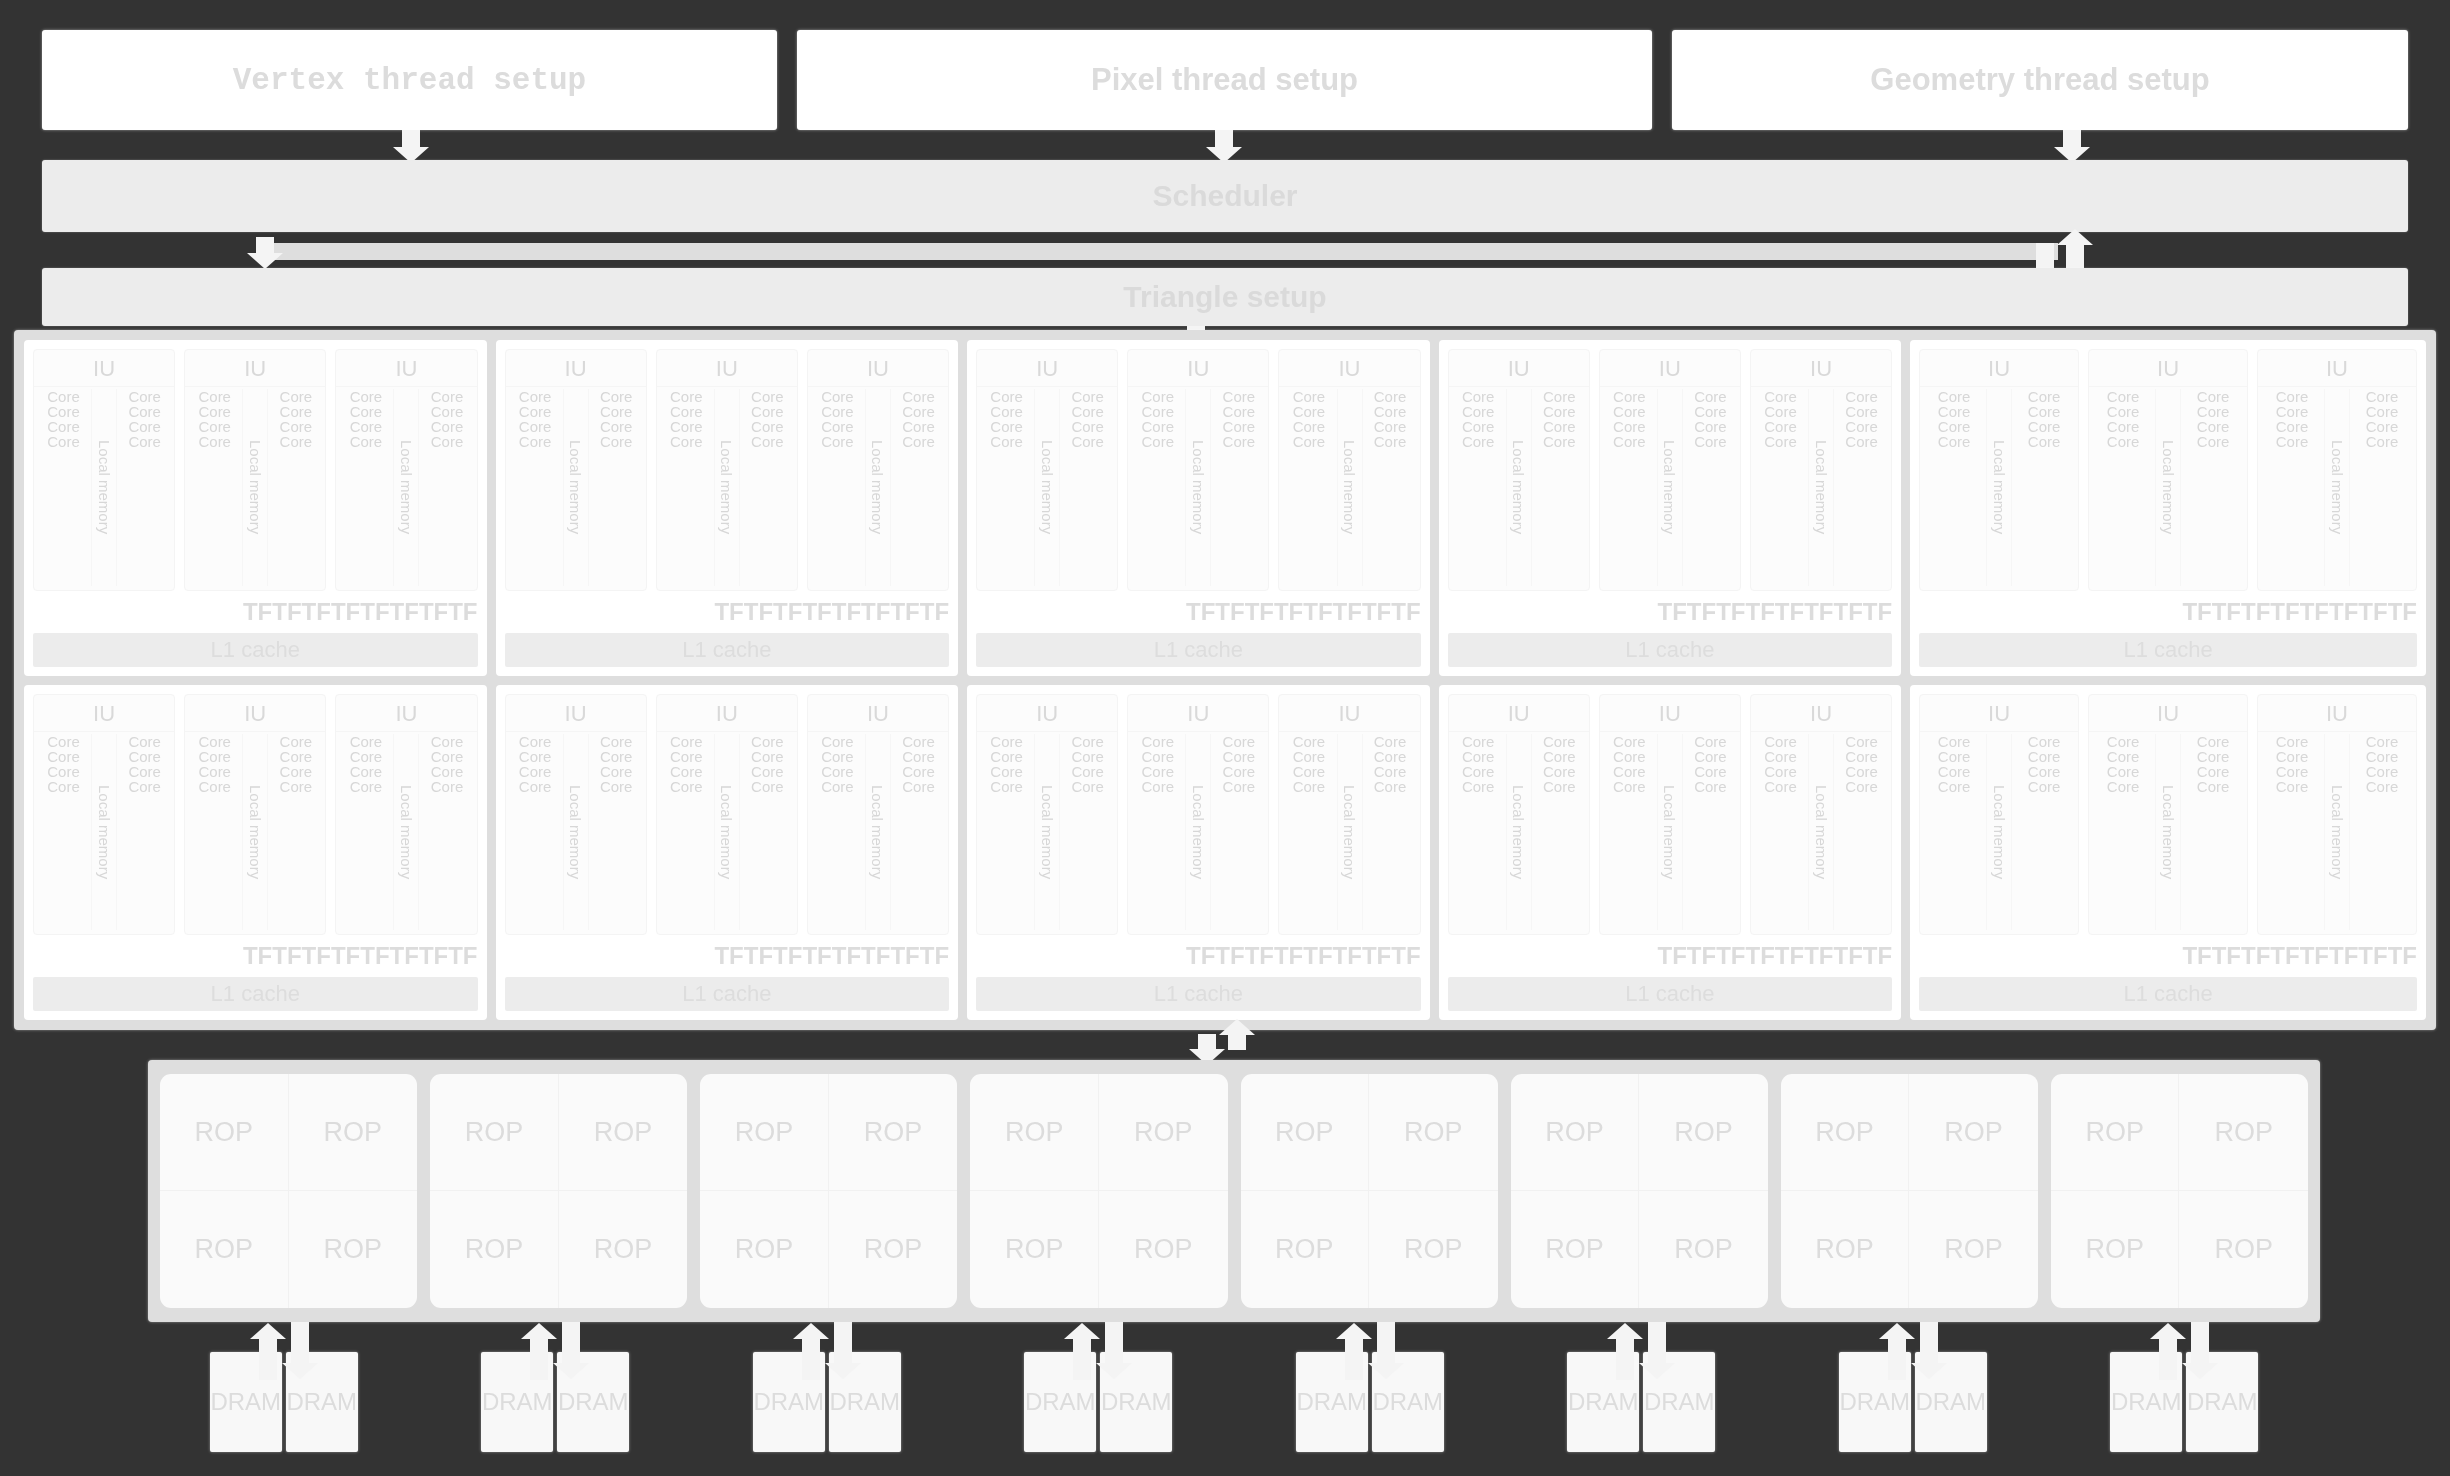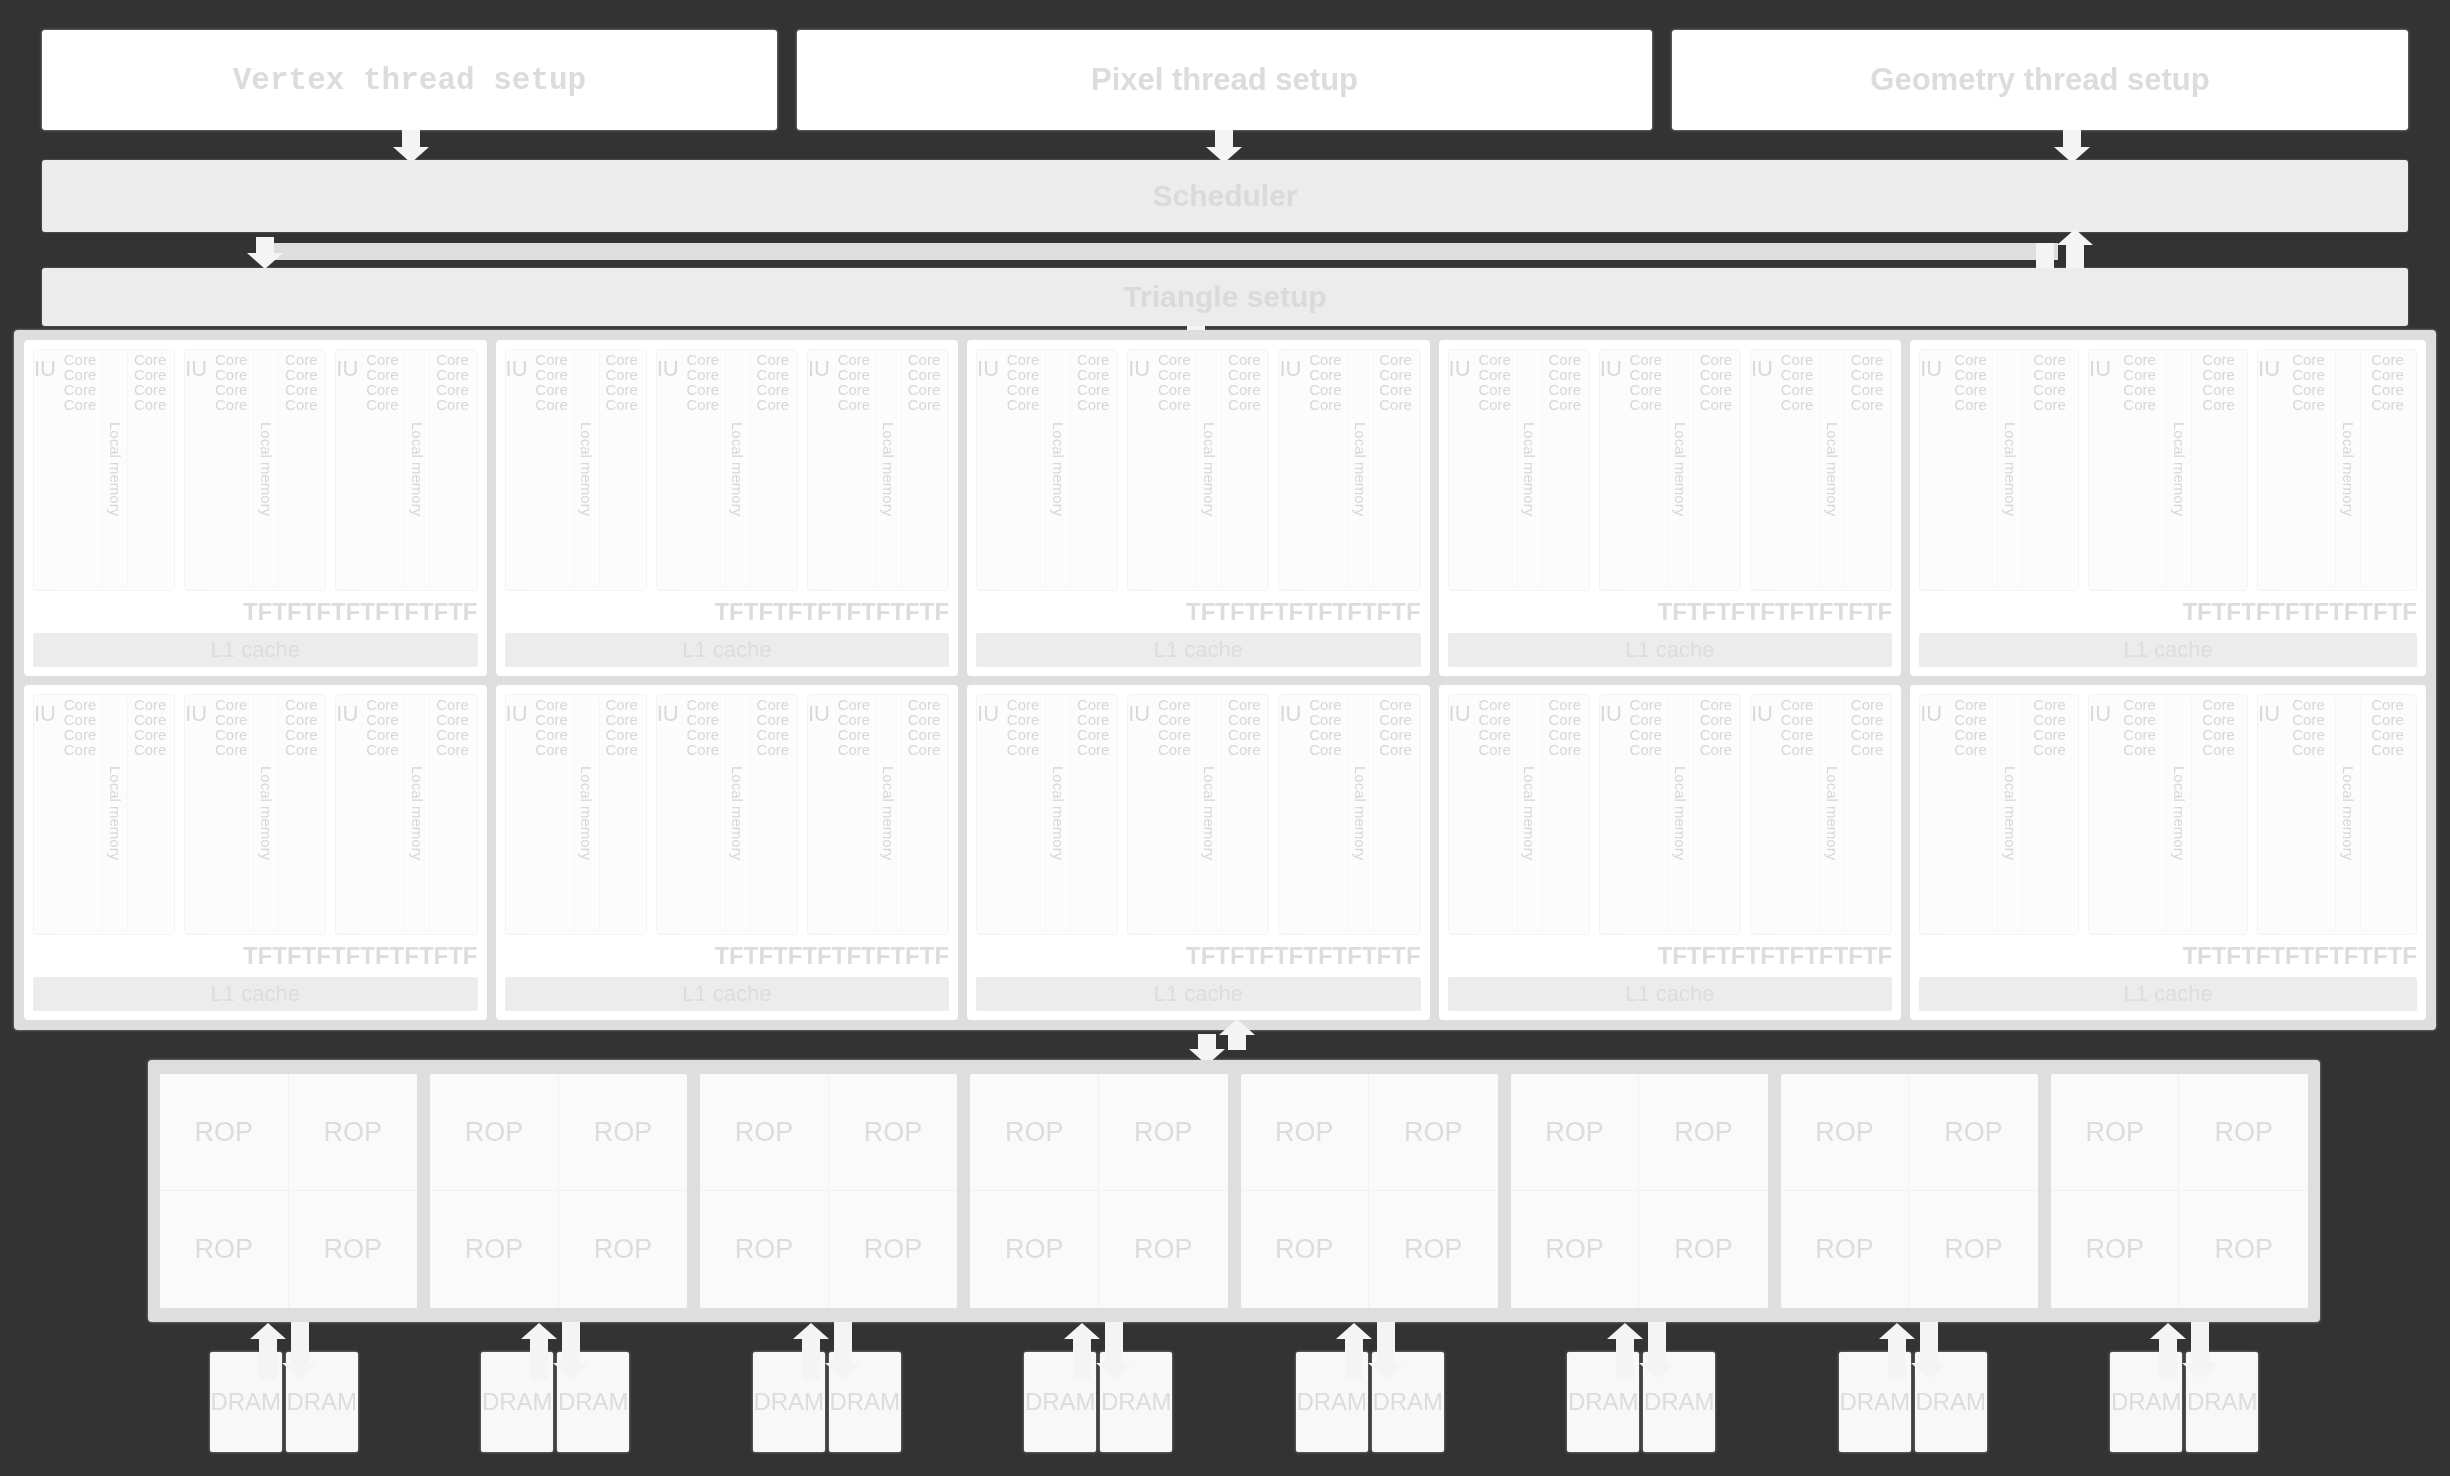--- a/index.html
+++ b/index.html
@@ -140,21 +140,21 @@
     display: flex;
     gap: 9px;
     flex: 1 1 auto;
   }
   .iu-block {
     flex: 1 1 0;
     background: #fcfcfc;
     border: 1px solid #f4f4f4;
     border-radius: 4px;
     display: flex;
-    flex-direction: row;
+    flex-direction: column;
     box-sizing: border-box;
   }
   .iu-title {
     text-align: center;
     font-size: 22px;
     color: #d9d9d9;
     padding: 6px 0 4px 0;
     border-bottom: 1px solid #f5f5f5;
   }
   .iu-body {
@@ -224,21 +224,21 @@
     border-radius: 4px;
     box-shadow: 0 0 3px rgba(255,255,255,0.45);
     padding: 14px 12px;
     box-sizing: border-box;
     display: flex;
     gap: 13px;
   }
   .rop-group {
     flex: 1 1 0;
     background: #fafafa;
-    border-radius: 2px;
+    border-radius: 11px;
     display: grid;
     grid-template-columns: 1fr 1fr;
     grid-template-rows: 1fr 1fr;
   }
   .rop-cell {
     display: flex;
     align-items: center;
     justify-content: center;
     font-size: 27px;
     color: #dcdcdc;

